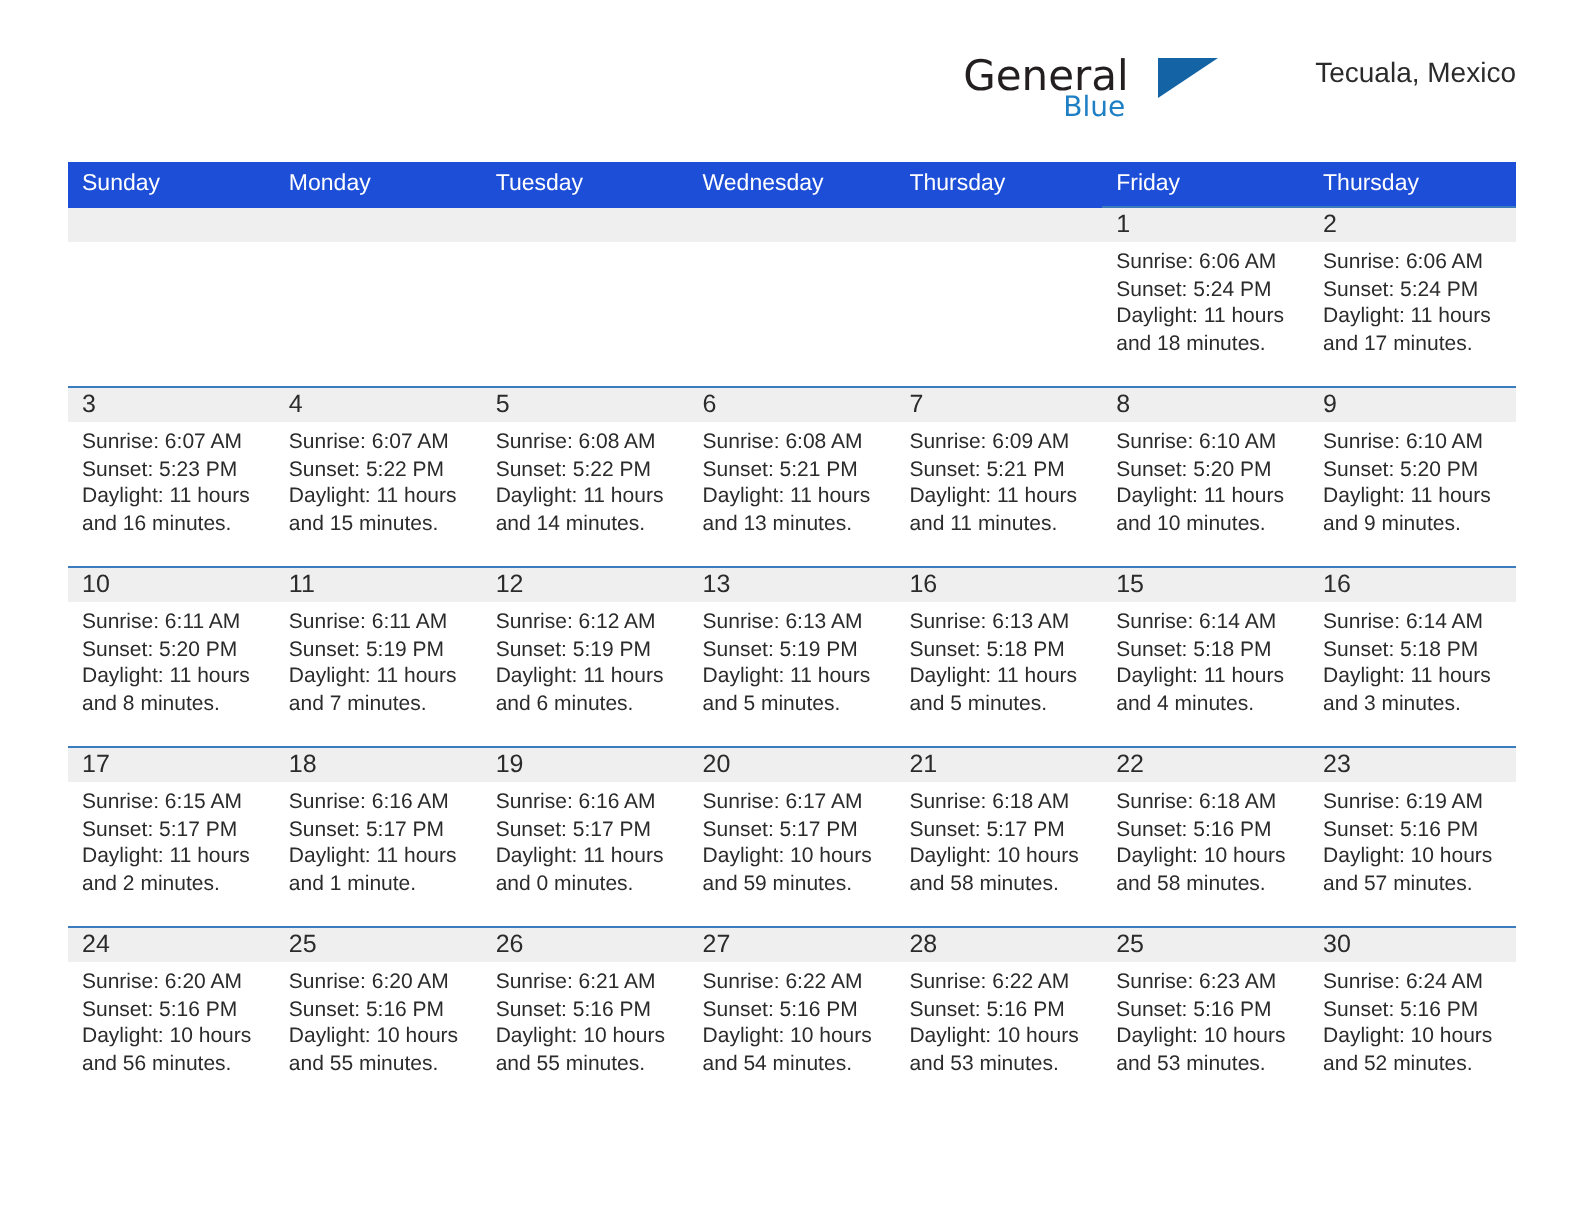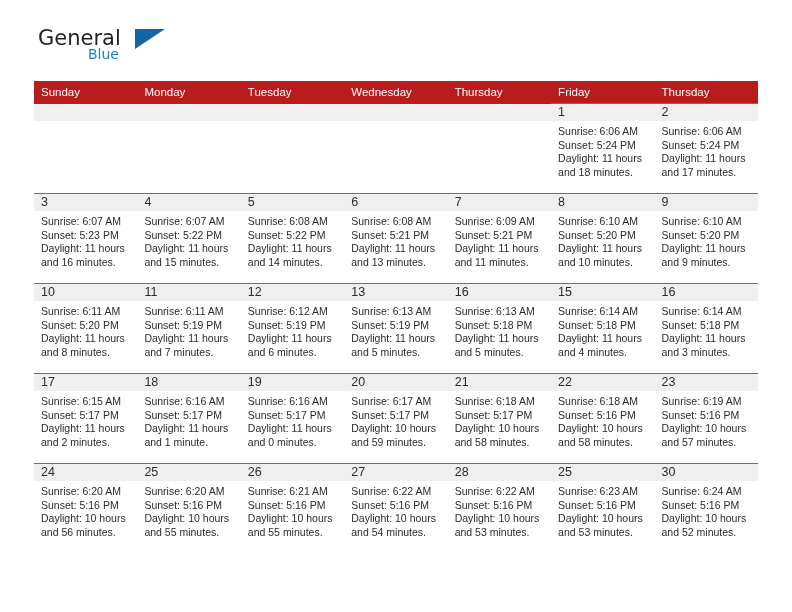--- a/index.html
+++ b/index.html
@@ -21,21 +21,21 @@
     box-sizing: border-box;
     padding: 0 34px;
   }
 
   
   .header {
     position: relative;
     height: 74px;
     display: flex;
     align-items: flex-start;
-    justify-content: space-between;
+    justify-content: flex-end;
   }
   .brand {
     position: relative;
     margin-top: 26px;
     width: 180px;
     height: 48px;
   }
   .brand-general {
     position: absolute;
     left: 4px;
@@ -81,21 +81,21 @@
   }
 
   
   .calendar {
     margin-top: 7px;
     width: 724px;
     border-collapse: collapse;
     table-layout: fixed;
   }
   .calendar th {
-    background: #b91c1c;
+    background: #1d4ed8;
     color: #ffffff;
     font-size: 11.5px;
     font-weight: normal;
     text-align: left;
     padding: 5px 0 5px 7px;
     height: 12px;
     border: none;
   }
   .week-row td {
     vertical-align: top;
@@ -138,20 +138,21 @@
 
   <div class="header">
 
     <div class="brand">
       <span class="brand-general">General</span>
       <span class="brand-triangle"></span>
       <span class="brand-blue">Blue</span>
     </div>
 
     <div class="title-block">
+      <div class="cal-subtitle">Tecuala, Mexico</div>
     </div>
 
   </div>
 
   <table class="calendar">
     <thead>
       <tr>
         <th>Sunday</th>
         <th>Monday</th>
         <th>Tuesday</th>

